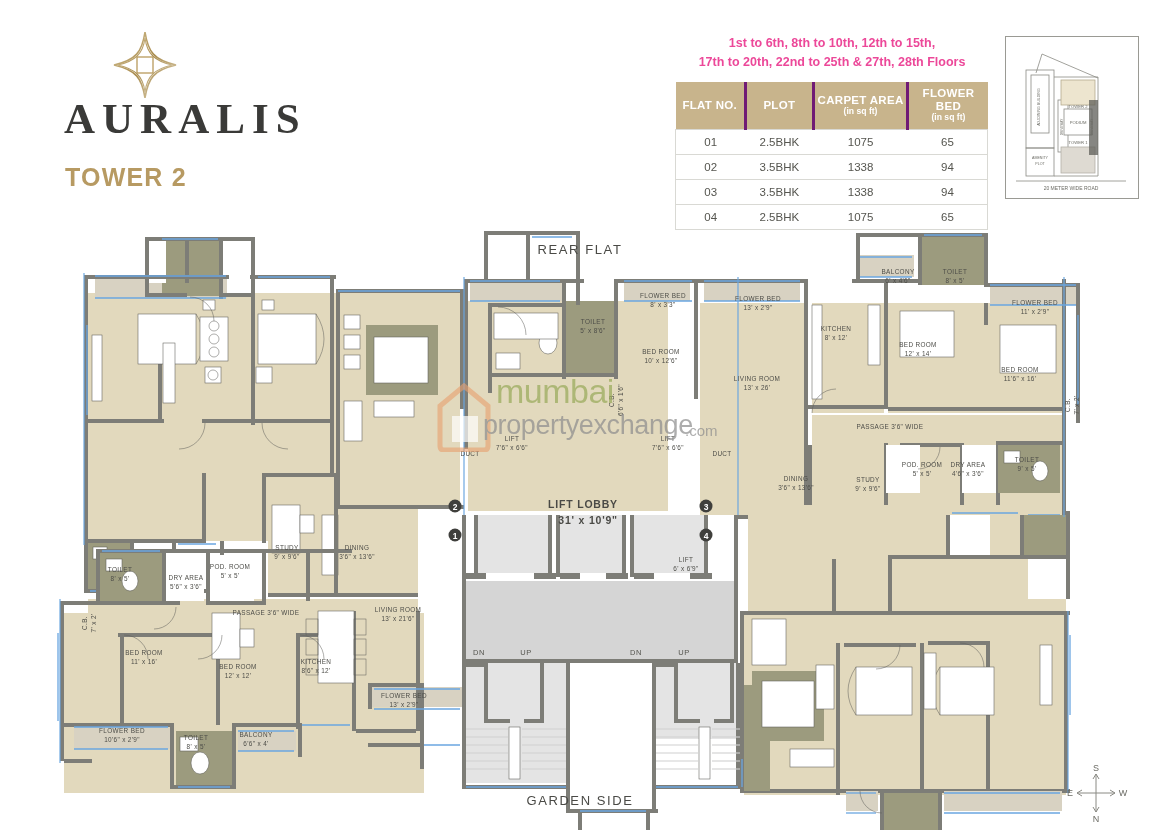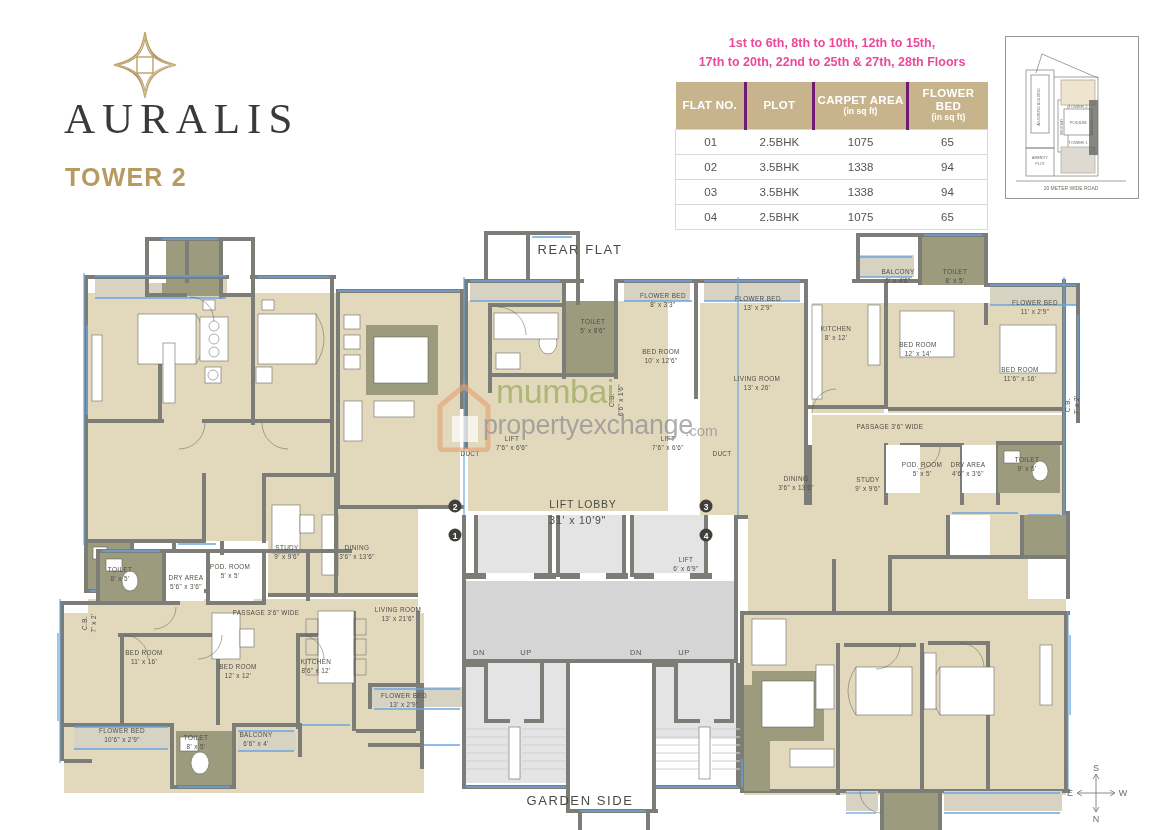--- a/index.html
+++ b/index.html
@@ -5,21 +5,21 @@
   html,body{margin:0;padding:0;background:#ffffff;}
   body{width:1158px;height:830px;position:relative;overflow:hidden;
        font-family:"Liberation Sans","DejaVu Sans",sans-serif;color:#4a4a46;}
   .abs{position:absolute;}
 
   
   #brand{left:60px;top:30px;width:330px;}
   #logo-star{position:relative;width:70px;height:70px;margin-left:50px;}
   #logo-star svg{display:block;}
   #brand-name{font-family:"Liberation Serif","DejaVu Serif",serif;
-      font-size:43px;letter-spacing:7px;color:#3a3a38;font-weight:400;
+      font-size:43px;letter-spacing:7px;color:#3a3a38;font-weight:700;
       margin-top:-4px;margin-left:4px;line-height:1.05;}
   #tower-title{font-size:25px;font-weight:bold;color:#b79a62;letter-spacing:1.2px;
       margin-top:22px;margin-left:5px;}
   #plan-subtitle{font-size:16px;color:#6b6b66;letter-spacing:1.3px;margin-top:5px;margin-left:5px;}
 
   
   #floors-note{left:672px;top:34px;width:320px;text-align:center;
       font-size:12.5px;font-weight:bold;color:#ec4899;line-height:1.55;}
   #flat-table{left:675px;top:82px;width:313px;border-collapse:collapse;
       font-size:11.5px;background:#fff;}
@@ -43,21 +43,21 @@
 
   
   .plabel{position:absolute;font-size:6.4px;color:#4d4d48;text-align:center;
       letter-spacing:.35px;line-height:1.35;white-space:nowrap;
       transform:translate(-50%,-50%);pointer-events:none;}
   .plabel .l2{display:block;}
   .plabel.vert{transform:translate(-50%,-50%) rotate(-90deg);}
   .side-label{position:absolute;font-size:13px;color:#4a4a46;letter-spacing:1.6px;
       transform:translate(-50%,-50%);white-space:nowrap;}
   .lobby-label{position:absolute;font-size:10.5px;color:#4a4a46;letter-spacing:.8px;
-      text-align:left;transform:translate(-50%,-50%);white-space:nowrap;line-height:1.5;}
+      text-align:right;transform:translate(-50%,-50%);white-space:nowrap;line-height:1.5;font-weight:bold;}
   .stair-label{position:absolute;font-size:7.5px;color:#55554f;letter-spacing:.6px;
       transform:translate(-50%,-50%);}
   .marker{position:absolute;width:13px;height:13px;border-radius:50%;
       background:#3f3f3c;color:#fff;font-size:8.5px;font-weight:bold;
       display:flex;align-items:center;justify-content:center;
       transform:translate(-50%,-50%);}
 
   
   #watermark{left:420px;top:370px;width:300px;height:90px;opacity:.72;}
   #wm-house{position:absolute;left:14px;top:10px;}

